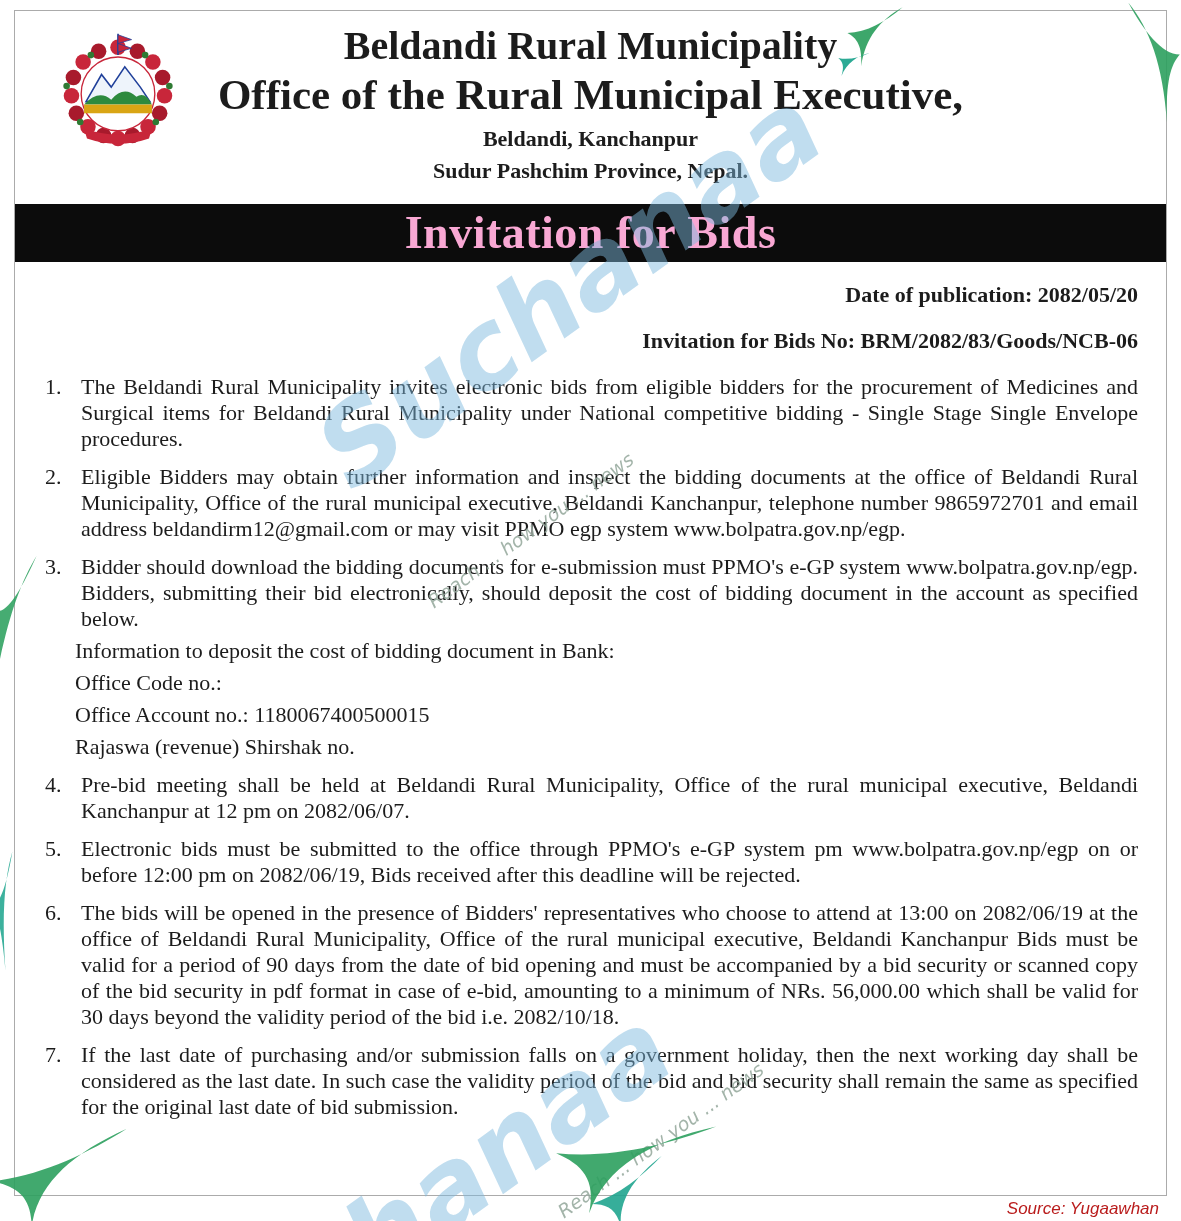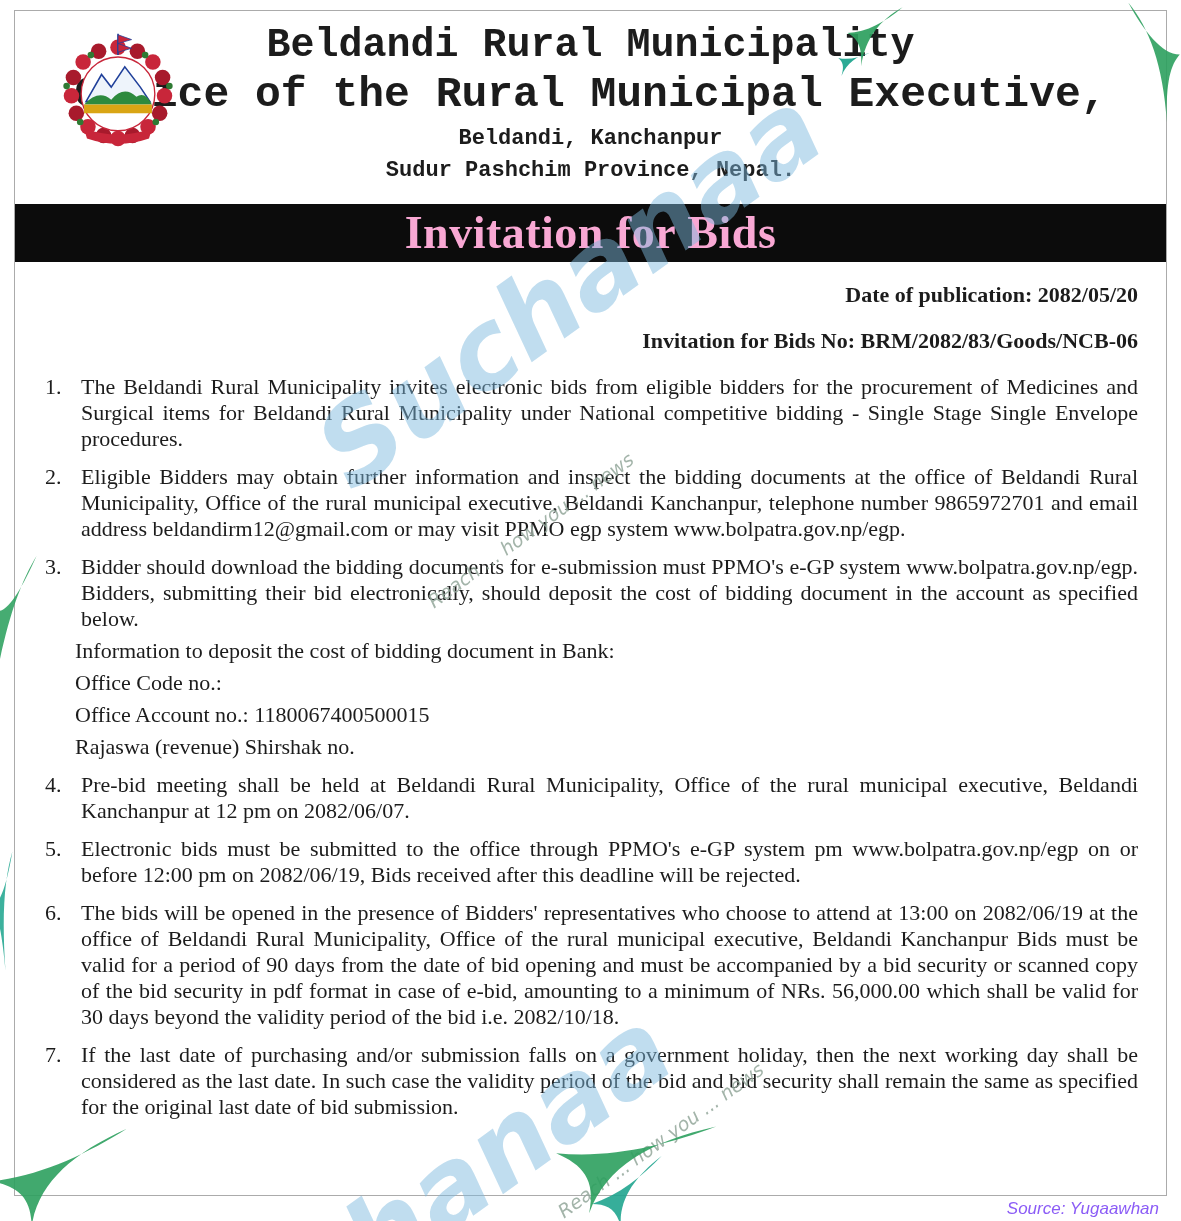--- a/index.html
+++ b/index.html
@@ -6,38 +6,38 @@
   body{
     width:1181px;height:1221px;position:relative;overflow:hidden;
     background:#ffffff;color:#1c1c1c;
     font-family:"Liberation Serif",serif;
   }
   .sheet{
     position:absolute;left:14px;top:10px;width:1153px;height:1186px;
     border:1px solid #ababab;box-sizing:border-box;
     padding:12px 28px 0 28px;z-index:2;
   }
-  .header{position:relative;text-align:center;font-family:Liberation Mono, monospace;}
+  .header{position:relative;text-align:center;}
   .emblem{position:absolute;left:12px;top:8px;width:126px;height:118px;}
   .org-name{font-size:40px;font-weight:700;line-height:1.15;}
   .office-name{font-size:43px;font-weight:700;line-height:1.2;}
   .addr{font-size:22px;font-weight:700;line-height:1.3;margin-top:4px;}
   .banner{
     margin:18px -28px 0 -28px;background:#0c0c0c;height:58px;
     display:flex;align-items:center;justify-content:center;
   }
   .banner-title{color:#f9a8d4;font-size:46px;font-weight:700;letter-spacing:.5px;}
   .meta-line{text-align:right;font-weight:700;font-size:22px;margin-top:20px;}
   .body-list{margin-top:20px;font-size:22px;line-height:26px;}
   .item{position:relative;padding-left:38px;text-align:justify;margin-bottom:12px;}
   .item>.num{position:absolute;left:2px;top:0;}
   .bank-line{text-align:left;margin-top:6px;margin-left:-6px;}
   .source{
     position:absolute;right:22px;bottom:2px;font-size:17px;font-style:italic;
-    font-family:"Liberation Sans",sans-serif;color:#8b5cf6;z-index:4;
+    font-family:"Liberation Sans",sans-serif;color:#b91c1c;z-index:4;
   }
   
   .overlay{position:absolute;inset:0;z-index:5;pointer-events:none;}
   .wm-text{
     position:absolute;font-family:"DejaVu Sans",sans-serif;font-weight:bold;font-style:italic;
     color:#7db9de;opacity:.48;white-space:nowrap;transform-origin:0 50%;
   }
   .wm-1{left:330px;top:400px;font-size:108px;transform:rotate(-36deg);}
   .wm-2{left:180px;top:1320px;font-size:108px;transform:rotate(-36deg);}
   .wm-tag{

